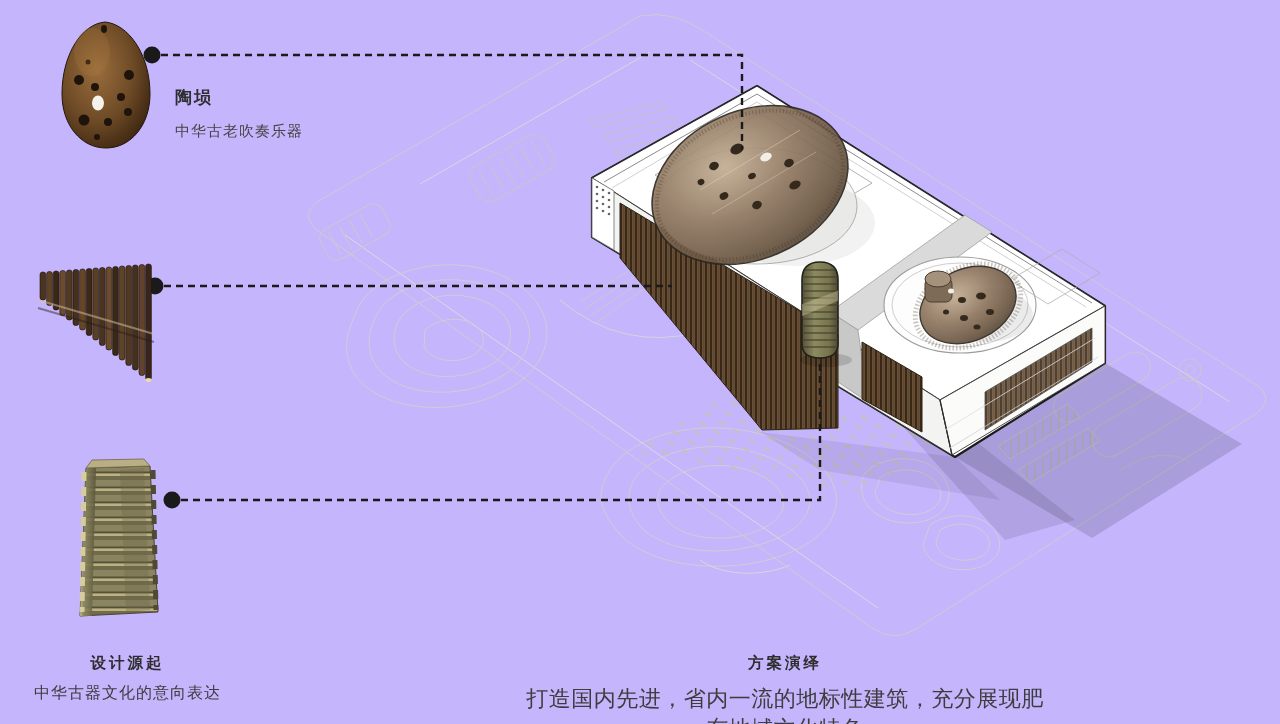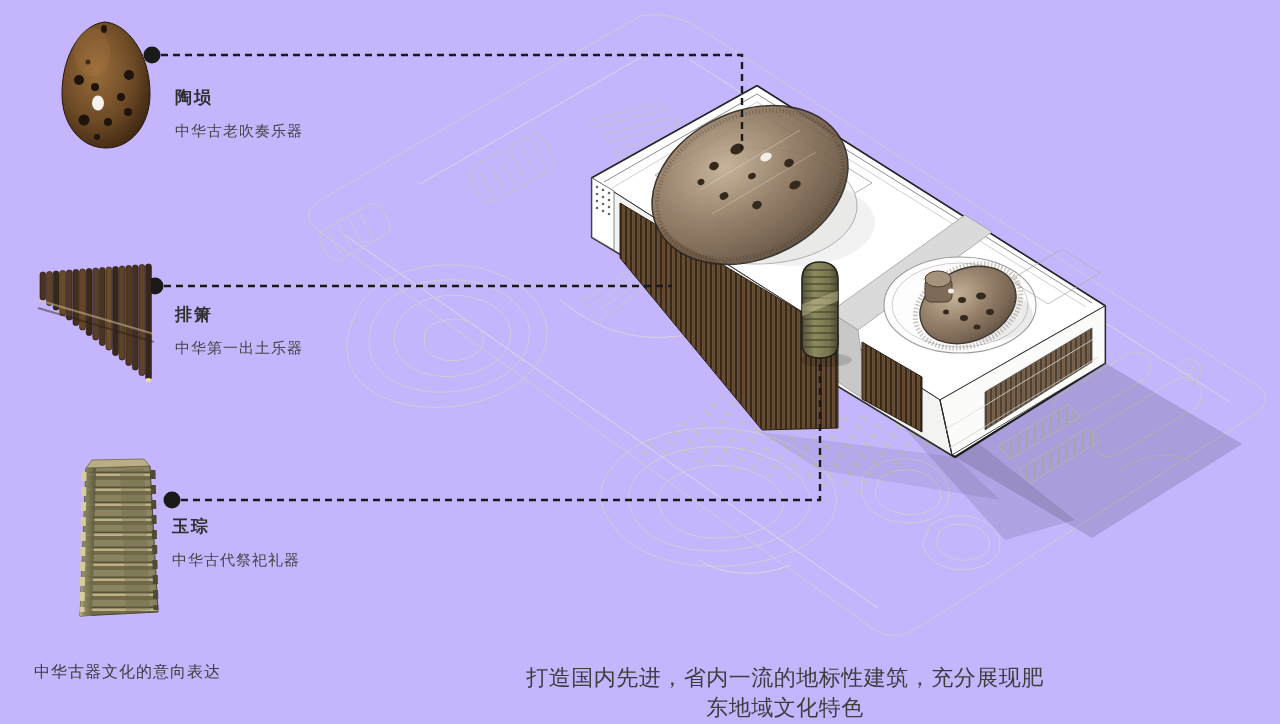--- a/index.html
+++ b/index.html
@@ -304,29 +304,23 @@
     <line x1="84" y1="472" x2="82" y2="612" stroke="#d6cc9f" stroke-width="5" stroke-dasharray="9,6"></line>
     <line x1="153" y1="470" x2="156" y2="610" stroke="#4f4936" stroke-width="5" stroke-dasharray="9,6"></line>
     <polygon points="120,470 144,468 150,610 126,612" fill="#6e684a" opacity="0.35"></polygon>
   </g>
 </svg>
 
   <div class="label" style="left:175px;top:86px;">
     <div class="t">陶埙</div>
     <div class="s">中华古老吹奏乐器</div>
   </div>
-  <div class="label" style="left:175px;top:303px;">
-    <div class="t">排箫</div>
-    <div class="s">中华第一出土乐器</div>
-  </div>
-  <div class="label" style="left:172px;top:515px;">
-    <div class="t">玉琮</div>
-    <div class="s">中华古代祭祀礼器</div>
-  </div>
 
   <div class="footer footer-left" style="left:15px;top:653px;width:225px;">
+    <div class="ft">设计源起</div>
     <div class="fs">中华古器文化的意向表达</div>
   </div>
   <div class="footer footer-right" style="left:520px;top:653px;width:530px;">
+    <div class="ft">方案演绎</div>
     <div class="fs">打造国内先进，省内一流的地标性建筑，充分展现肥东地域文化特色</div>
   </div>
 
 </div>
 
 </body></html>

